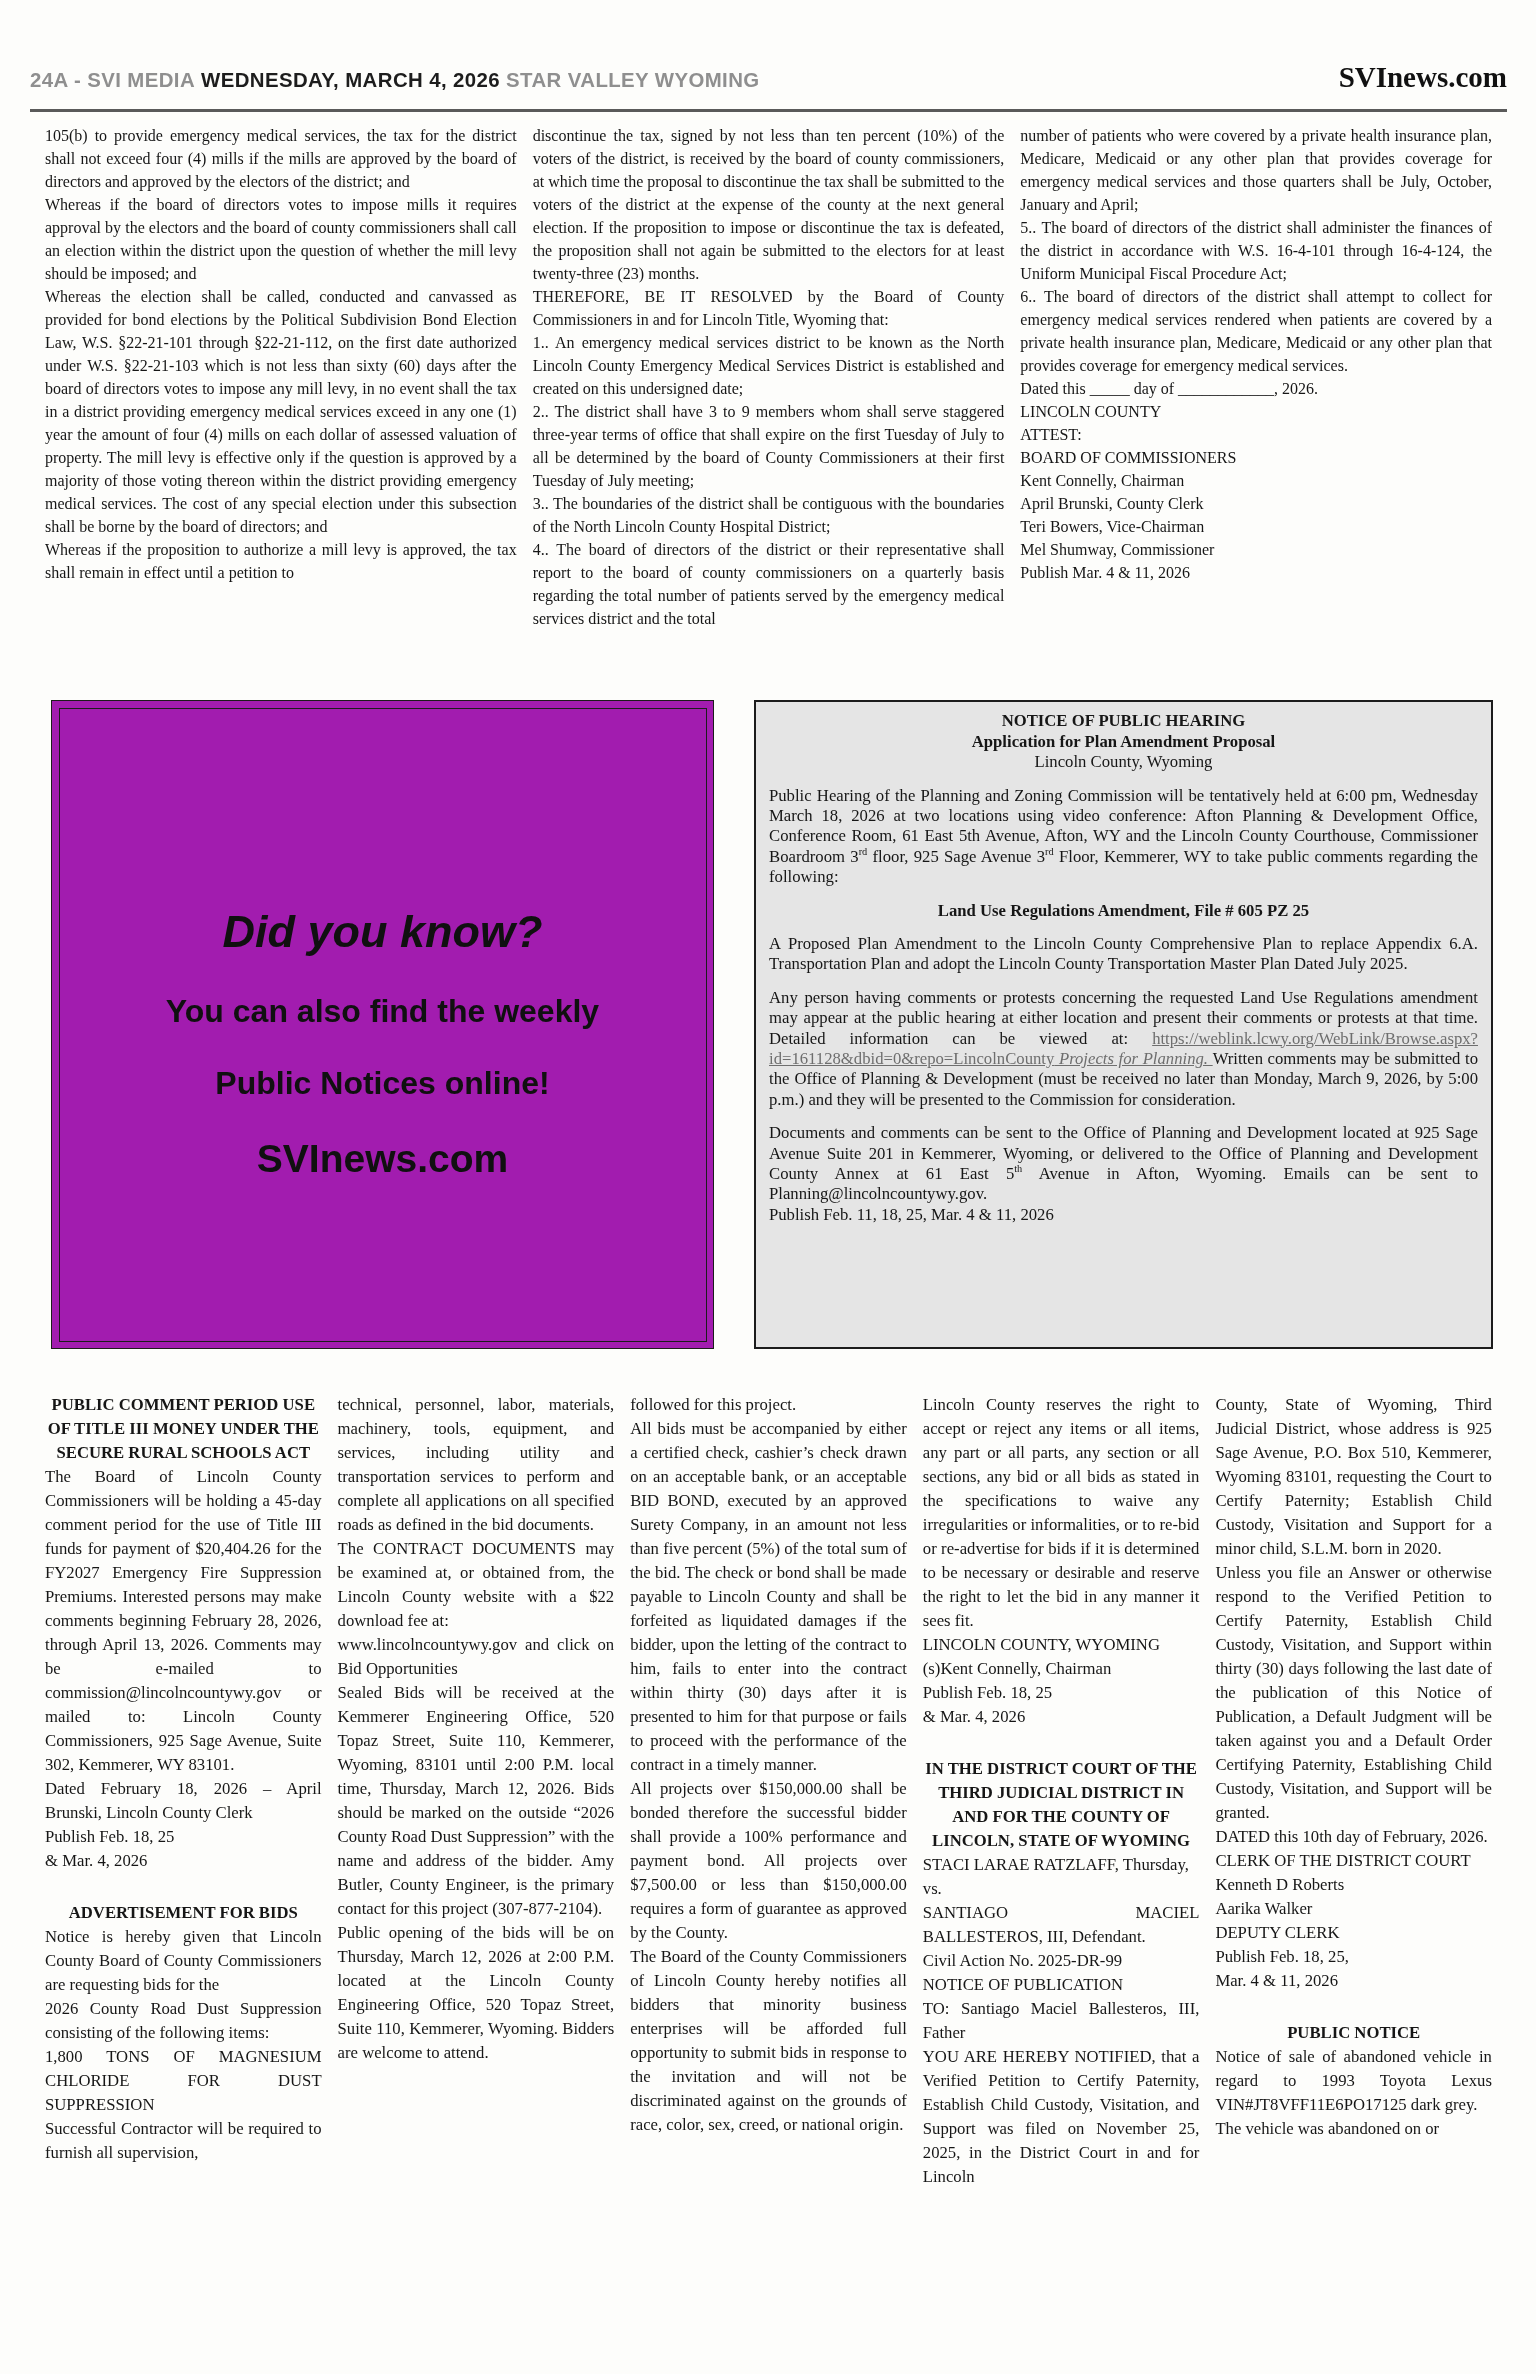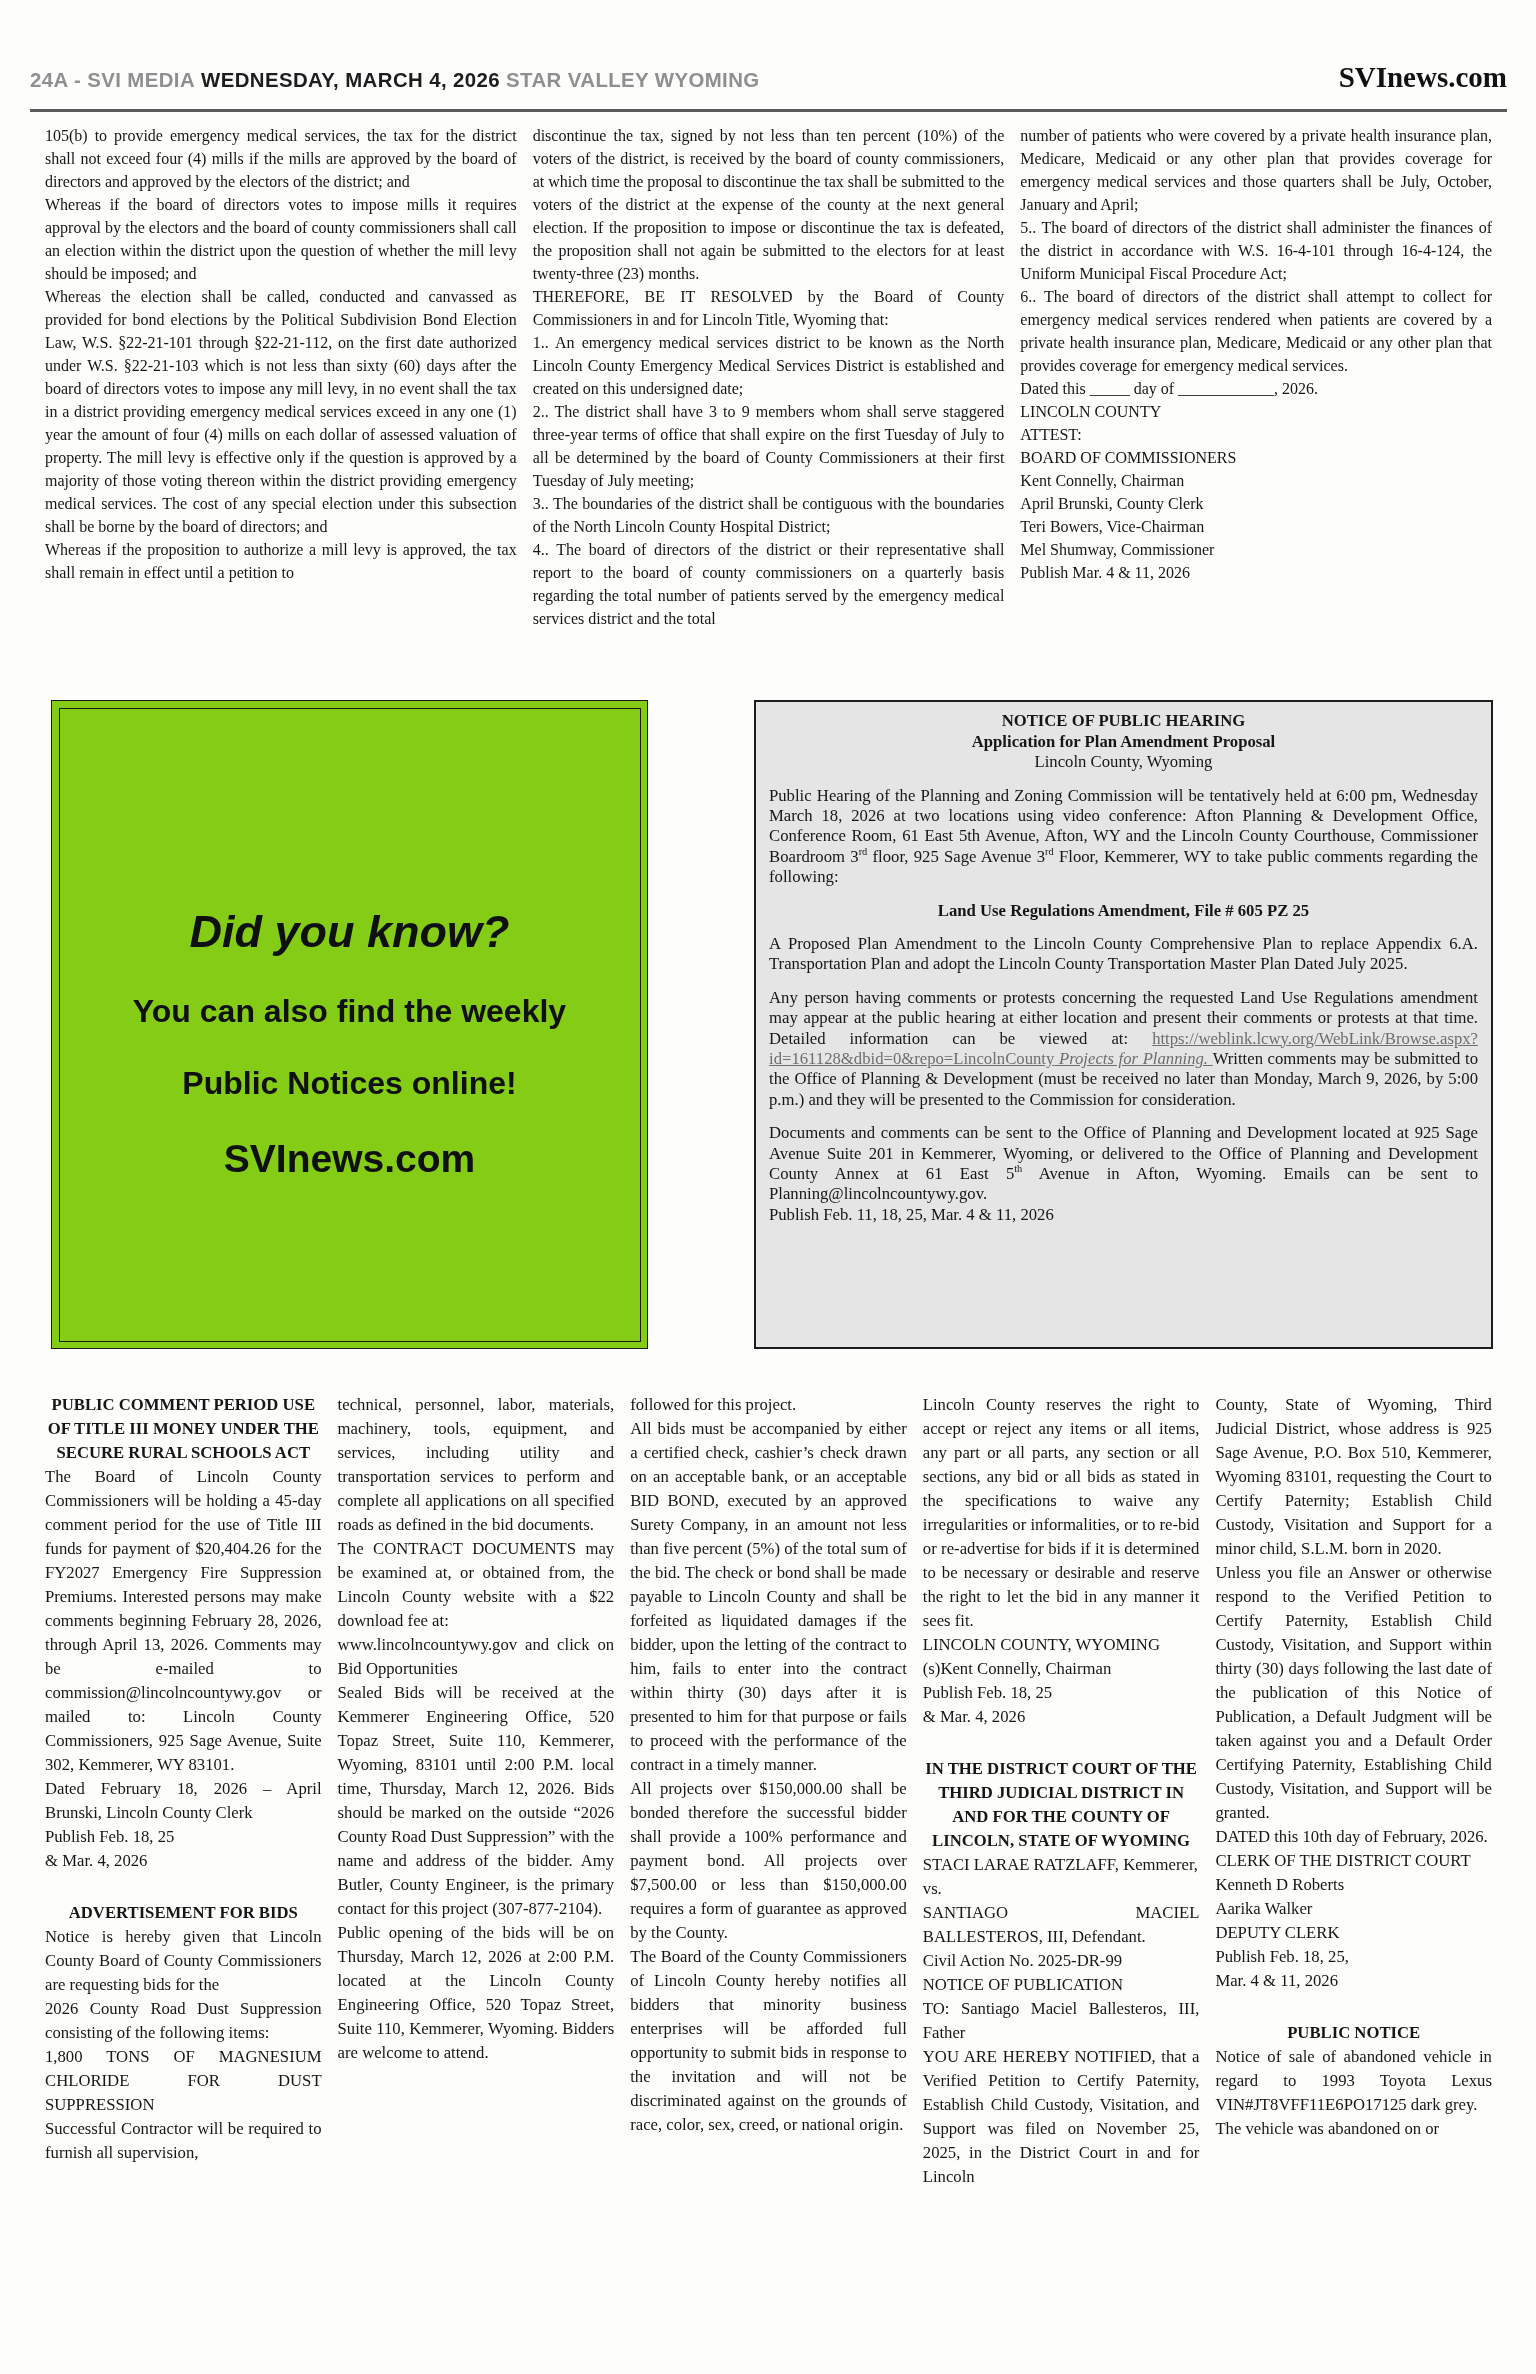--- a/index.html
+++ b/index.html
@@ -35,22 +35,22 @@
 
   
   .top-notice {
     position:absolute; top:124px; left:45px; width:1447px; height:570px;
     display:flex; gap:16px; font-size:16px; line-height:23px; overflow:hidden;
   }
   .top-notice .col { flex:1; min-width:0; }
 
   
   .dyk-outer {
-    position:absolute; top:700px; left:51px; width:597px; height:649px;
-    box-sizing:border-box; border:1.9px solid #1c1c1c; padding:6.5px; background:#84cc16;
+    position:absolute; top:700px; left:51px; width:663px; height:649px;
+    box-sizing:border-box; border:1.9px solid #1c1c1c; padding:6.5px; background:#a21caf;
   }
   .dyk-inner {
     box-sizing:border-box; width:100%; height:100%; border:1.9px solid #1c1c1c;
     display:flex; flex-direction:column; justify-content:center; align-items:center;
     gap:35px; padding-top:37px; text-align:center;
     font-family:"Liberation Sans", sans-serif; color:#101010;
   }
   .dyk-title { font-size:45px; font-weight:700; font-style:italic; }
   .dyk-line  { font-size:32px; font-weight:700; }
   .dyk-site  { font-size:39px; font-weight:700; }
@@ -162,21 +162,21 @@
         <p class="blk p"><span>All projects over $150,000.00 shall be bonded therefore the successful bidder shall provide a 100% performance and payment bond.  All projects over $7,500.00 or less than $150,000.00 requires a form of guarantee as approved by the County.</span></p>
         <p class="blk p"><span>The Board of the County Commissioners of Lincoln County hereby notifies all bidders that minority business enterprises will be afforded full opportunity to submit bids in response to the invitation and will not be discriminated against on the grounds of race, color, sex, creed, or national origin.</span></p>
       </div>
     <div class="col">
         <p class="blk p"><span>Lincoln County reserves the right to accept or reject any items or all items, any part or all parts, any section or all sections, any bid or all bids as stated in the specifications to waive any irregularities or informalities, or to re-bid or re-advertise for bids if it is determined to be necessary or desirable and reserve the right to let the bid in any manner it sees fit.</span></p>
         <p class="blk p"><span>LINCOLN COUNTY, WYOMING</span></p>
         <p class="blk p"><span>(s)Kent Connelly, Chairman</span></p>
         <p class="blk pub"><span>Publish Feb. 18, 25</span></p>
         <p class="blk pub"><span>&amp; Mar. 4, 2026</span></p>
         <p class="blk h gap"><span>IN THE DISTRICT COURT OF THE THIRD JUDICIAL DISTRICT IN AND FOR THE COUNTY OF LINCOLN, STATE OF WYOMING</span></p>
-        <p class="blk p"><span>STACI LARAE RATZLAFF, Kemmerer,</span></p>
+        <p class="blk p"><span>STACI LARAE RATZLAFF, Thursday,</span></p>
         <p class="blk p"><span>vs.</span></p>
         <p class="blk p"><span>SANTIAGO MACIEL BALLESTEROS, III, Defendant.</span></p>
         <p class="blk p"><span>Civil Action No. 2025-DR-99</span></p>
         <p class="blk p"><span>NOTICE OF PUBLICATION</span></p>
         <p class="blk p"><span>TO: Santiago Maciel Ballesteros, III, Father</span></p>
         <p class="blk p"><span>YOU ARE HEREBY NOTIFIED, that a Verified Petition to Certify Paternity, Establish Child Custody, Visitation, and Support was filed on November 25, 2025, in the District Court in and for Lincoln</span></p>
       </div>
     <div class="col">
         <p class="blk p"><span>County, State of Wyoming, Third Judicial District, whose address is 925 Sage Avenue, P.O. Box 510, Kemmerer, Wyoming 83101, requesting the Court to Certify Paternity; Establish Child Custody, Visitation and Support for a minor child, S.L.M. born in 2020.</span></p>
         <p class="blk p"><span>Unless you file an Answer or otherwise respond to the Verified Petition to Certify Paternity, Establish Child Custody, Visitation, and Support within thirty (30) days following the last date of the publication of this Notice of Publication, a Default Judgment will be taken against you and a Default Order Certifying Paternity, Establishing Child Custody, Visitation, and Support will be granted.</span></p>

